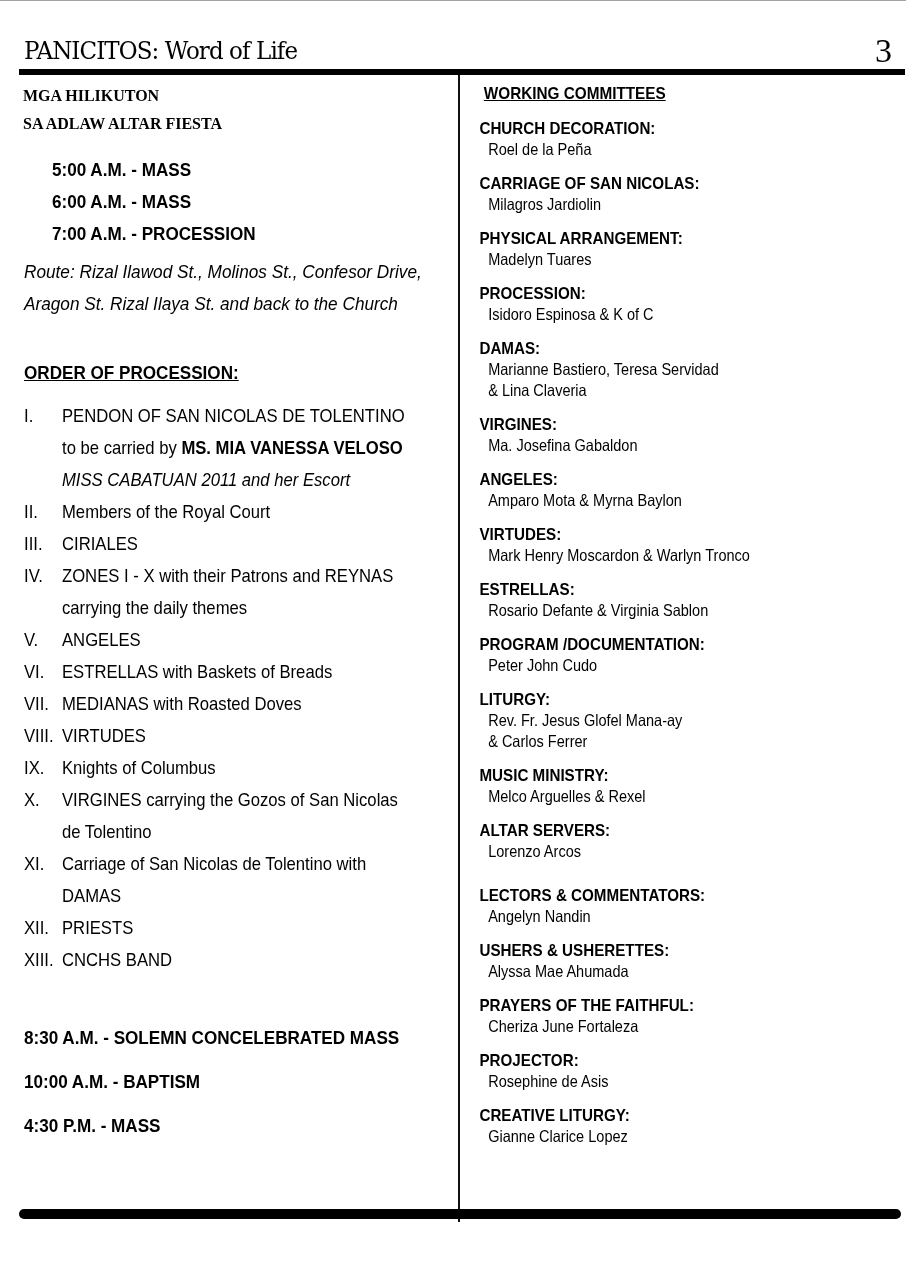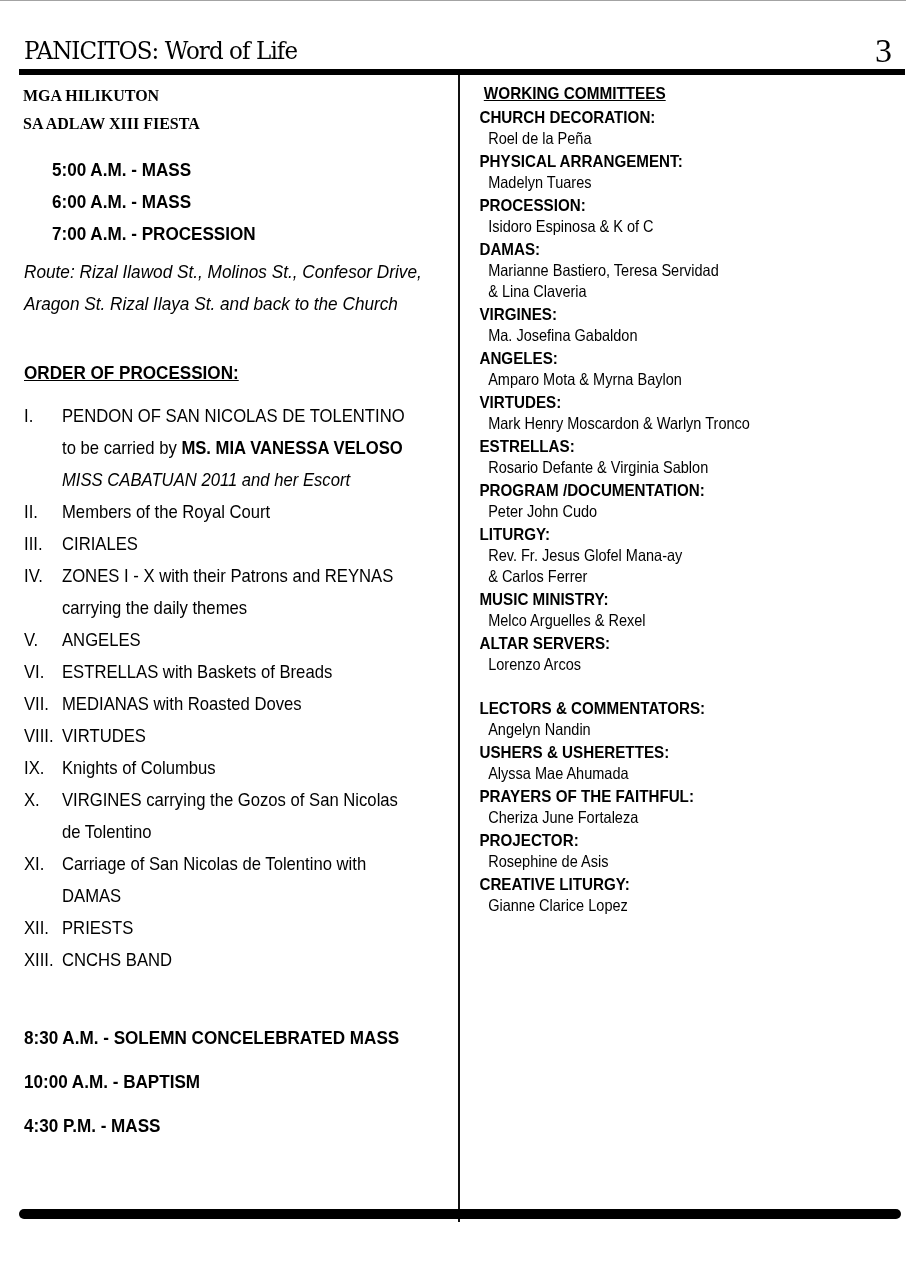--- a/index.html
+++ b/index.html
@@ -36,39 +36,39 @@
     .proc-num { width: 38px; flex: 0 0 38px; transform: scaleX(0.9); transform-origin: left center; }
     .proc-text { flex: 1; transform: scaleX(0.9); transform-origin: left center; white-space: nowrap; }
     .proc-text .bold { font-weight: bold; }
     .proc-text .ital { font-style: italic; }
     .late-sched { margin-top: 40px; }
     .late-sched .sched { line-height: 44px; }
 
     
     .right { position: absolute; left: 462px; top: 82px; width: 436px; font-family: "Liberation Sans", sans-serif; }
     .wc-heading { font-weight: bold; font-size: 17px; line-height: 22px; text-decoration: underline; transform: scaleX(0.9); }
-    .committee { margin-top: 2px; }
+    .committee { margin-top: 13px; }
     .committee.gap { margin-top: 23px; }
     .c-role { font-weight: bold; font-size: 16.5px; line-height: 21px; transform: scaleX(0.92); }
     .c-member { font-size: 16.5px; line-height: 21px; transform: scaleX(0.88); }
   </style>
 </head>
 <body>
 
 <div class="page">
 
   <div class="header-title">PANICITOS: Word of Life</div>
   <div class="page-number">3</div>
   <div class="header-rule"></div>
   <div class="col-divider"></div>
 
   <div class="left">
     <div class="main-title">
       <div>MGA HILIKUTON</div>
-      <div>SA ADLAW XIII FIESTA</div>
+      <div>SA ADLAW ALTAR FIESTA</div>
     </div>
 
     <div class="sched-block">
       <div class="sched">5:00 A.M. - MASS</div>
       <div class="sched">6:00 A.M. - MASS</div>
       <div class="sched">7:00 A.M. - PROCESSION</div>
     </div>
 
     <div class="route">Route: Rizal Ilawod St., Molinos St., Confesor Drive,</div>
     <div class="route" style="margin-top:0">Aragon St. Rizal Ilaya St. and back to the Church</div>
@@ -169,20 +169,24 @@
   </div>
 
   <div class="right">
     <div class="wc-heading">WORKING COMMITTEES</div>
 
     <div class="committee">
       <div class="c-role">CHURCH DECORATION:</div>
       <div class="c-member">Roel de la Peña</div>
     </div>
     <div class="committee">
+      <div class="c-role">CARRIAGE OF SAN NICOLAS:</div>
+      <div class="c-member">Milagros Jardiolin</div>
+    </div>
+    <div class="committee">
       <div class="c-role">PHYSICAL ARRANGEMENT:</div>
       <div class="c-member">Madelyn Tuares</div>
     </div>
     <div class="committee">
       <div class="c-role">PROCESSION:</div>
       <div class="c-member">Isidoro Espinosa &amp; K of C</div>
     </div>
     <div class="committee">
       <div class="c-role">DAMAS:</div>
       <div class="c-member">Marianne Bastiero, Teresa Servidad</div>

